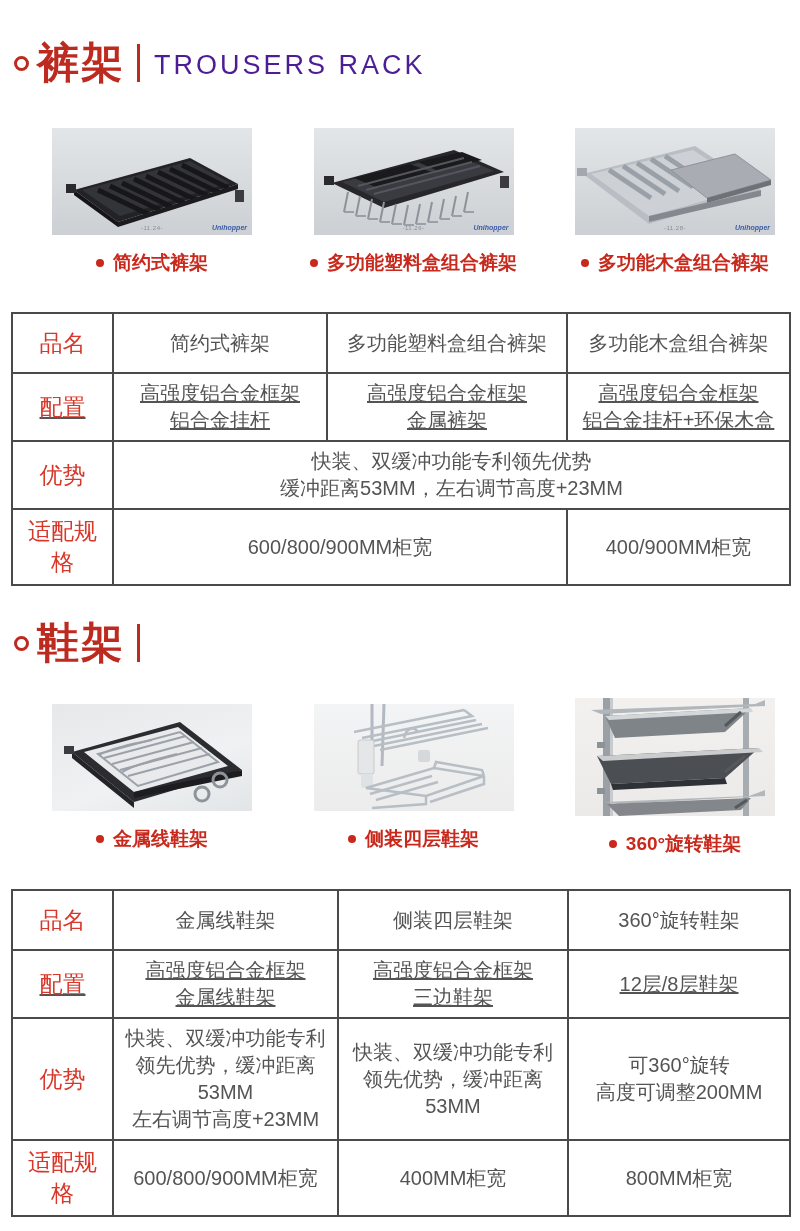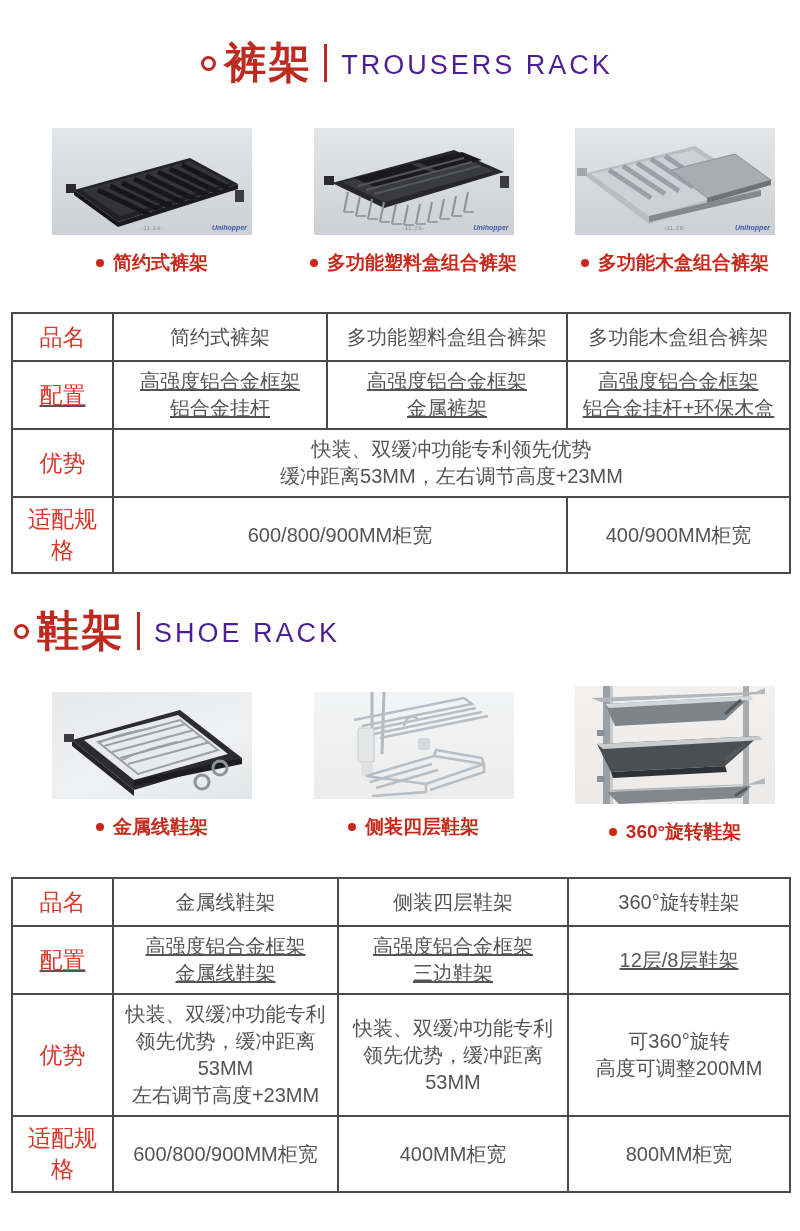--- a/index.html
+++ b/index.html
@@ -1,21 +1,21 @@
 <!DOCTYPE html>
 <html lang="zh"><head>
 <meta charset="utf-8">
 <style>
   * { margin:0; padding:0; box-sizing:border-box; }
   html,body { width:800px; background:#ffffff; font-family:"Liberation Sans","DejaVu Sans",sans-serif; }
   body { width:800px; height:1231px; position:relative; overflow:hidden; color:#545454; }
 
   .section { position:relative; }
   .section-header { display:flex; align-items:center; margin-left:14px; }
-  .sec-trousers .section-header { padding-top:42px;justify-content:center; }
+  .sec-trousers .section-header { padding-top:42px; }
   .sec-shoes .section-header { padding-top:36px; }
   .ring-icon { width:15px; height:15px; border:3px solid #bd2a1f; border-radius:50%; margin-right:8px; flex:0 0 auto; }
   .title-zh { font-size:42px; font-weight:700; color:#bd2a1f; letter-spacing:2px; line-height:1; }
   .title-divider { width:3px; height:38px; background:#bd2a1f; margin:0 14px 0 12px; }
   .title-en { font-size:27px; color:#4c1d95; letter-spacing:3px; line-height:1; padding-top:4px; }
 
   .products { display:flex; justify-content:space-between; padding:0 25px 0 52px; margin-top:44px; }
   .sec-shoes .products { margin-top:40px; }
   .product-card { width:200px; display:flex; flex-direction:column; align-items:center; }
   .photo { width:200px; height:107px; position:relative; overflow:hidden; }
@@ -28,21 +28,21 @@
   .page-mark { position:absolute; bottom:4px; left:50%; transform:translateX(-50%); font-size:6px; color:#8a8f94; letter-spacing:0.5px; }
   .watermark { position:absolute; bottom:4px; right:5px; font-size:7px; font-weight:700; color:#3a5ba8; font-style:italic; }
   .caption { margin-top:15px; display:flex; align-items:center; font-size:19px; font-weight:700; color:#c8291c; white-space:nowrap; }
   .dot-icon { width:8px; height:8px; border-radius:50%; background:#c8291c; margin-right:9px; flex:0 0 auto; }
 
   table.spec { border-collapse:collapse; width:778px; margin:36px 0 0 11px; table-layout:fixed; }
   table.spec th, table.spec td { border:2px solid #4a4a4a; text-align:center; vertical-align:middle; padding:6px 4px; white-space:pre-line; }
   table.spec th { color:#d8372a; font-size:23px; font-weight:400; }
   table.spec td { color:#545454; font-size:20px; line-height:1.35; }
   .sec-shoes table.spec { margin-top:32px; }
-  tr.r-name  { height:48px; }
+  tr.r-name  { height:60px; }
   tr.r-conf  { height:58px;text-decoration:underline; }
   tr.r-adv   { height:66px; }
   tr.r-spec  { height:54px;padding-left:9px; }
   .sec-shoes tr.r-adv { height:112px; }
   .sec-shoes tr.r-spec { height:58px; }
 </style>
 </head>
 <body>
 
 <div class="section sec-trousers">
@@ -196,21 +196,20 @@
     </tr>
   </tbody>
     </table>
 </div>
 
 <div class="section sec-shoes">
   <div class="section-header">
     <span class="ring-icon"></span>
     <span class="title-zh">鞋架</span>
     <span class="title-divider"></span>
-    <span class="title-en">SHOE RACK</span>
   </div>
 
   <div class="products">
     <figure class="product-card">
       <div class="photo bg-shoe1">
         <svg width="200" height="107" viewBox="0 0 200 107">
           <polygon points="20,48 128,18 190,66 82,98" fill="#2c2c30"></polygon>
           <polygon points="32,48 126,23 176,62 82,88" fill="#e8eaec"></polygon>
           <g stroke="#9ba1a8" stroke-width="2" fill="none">
             <path d="M46 50 L128 28 L166 58 L86 82 Z"></path>

